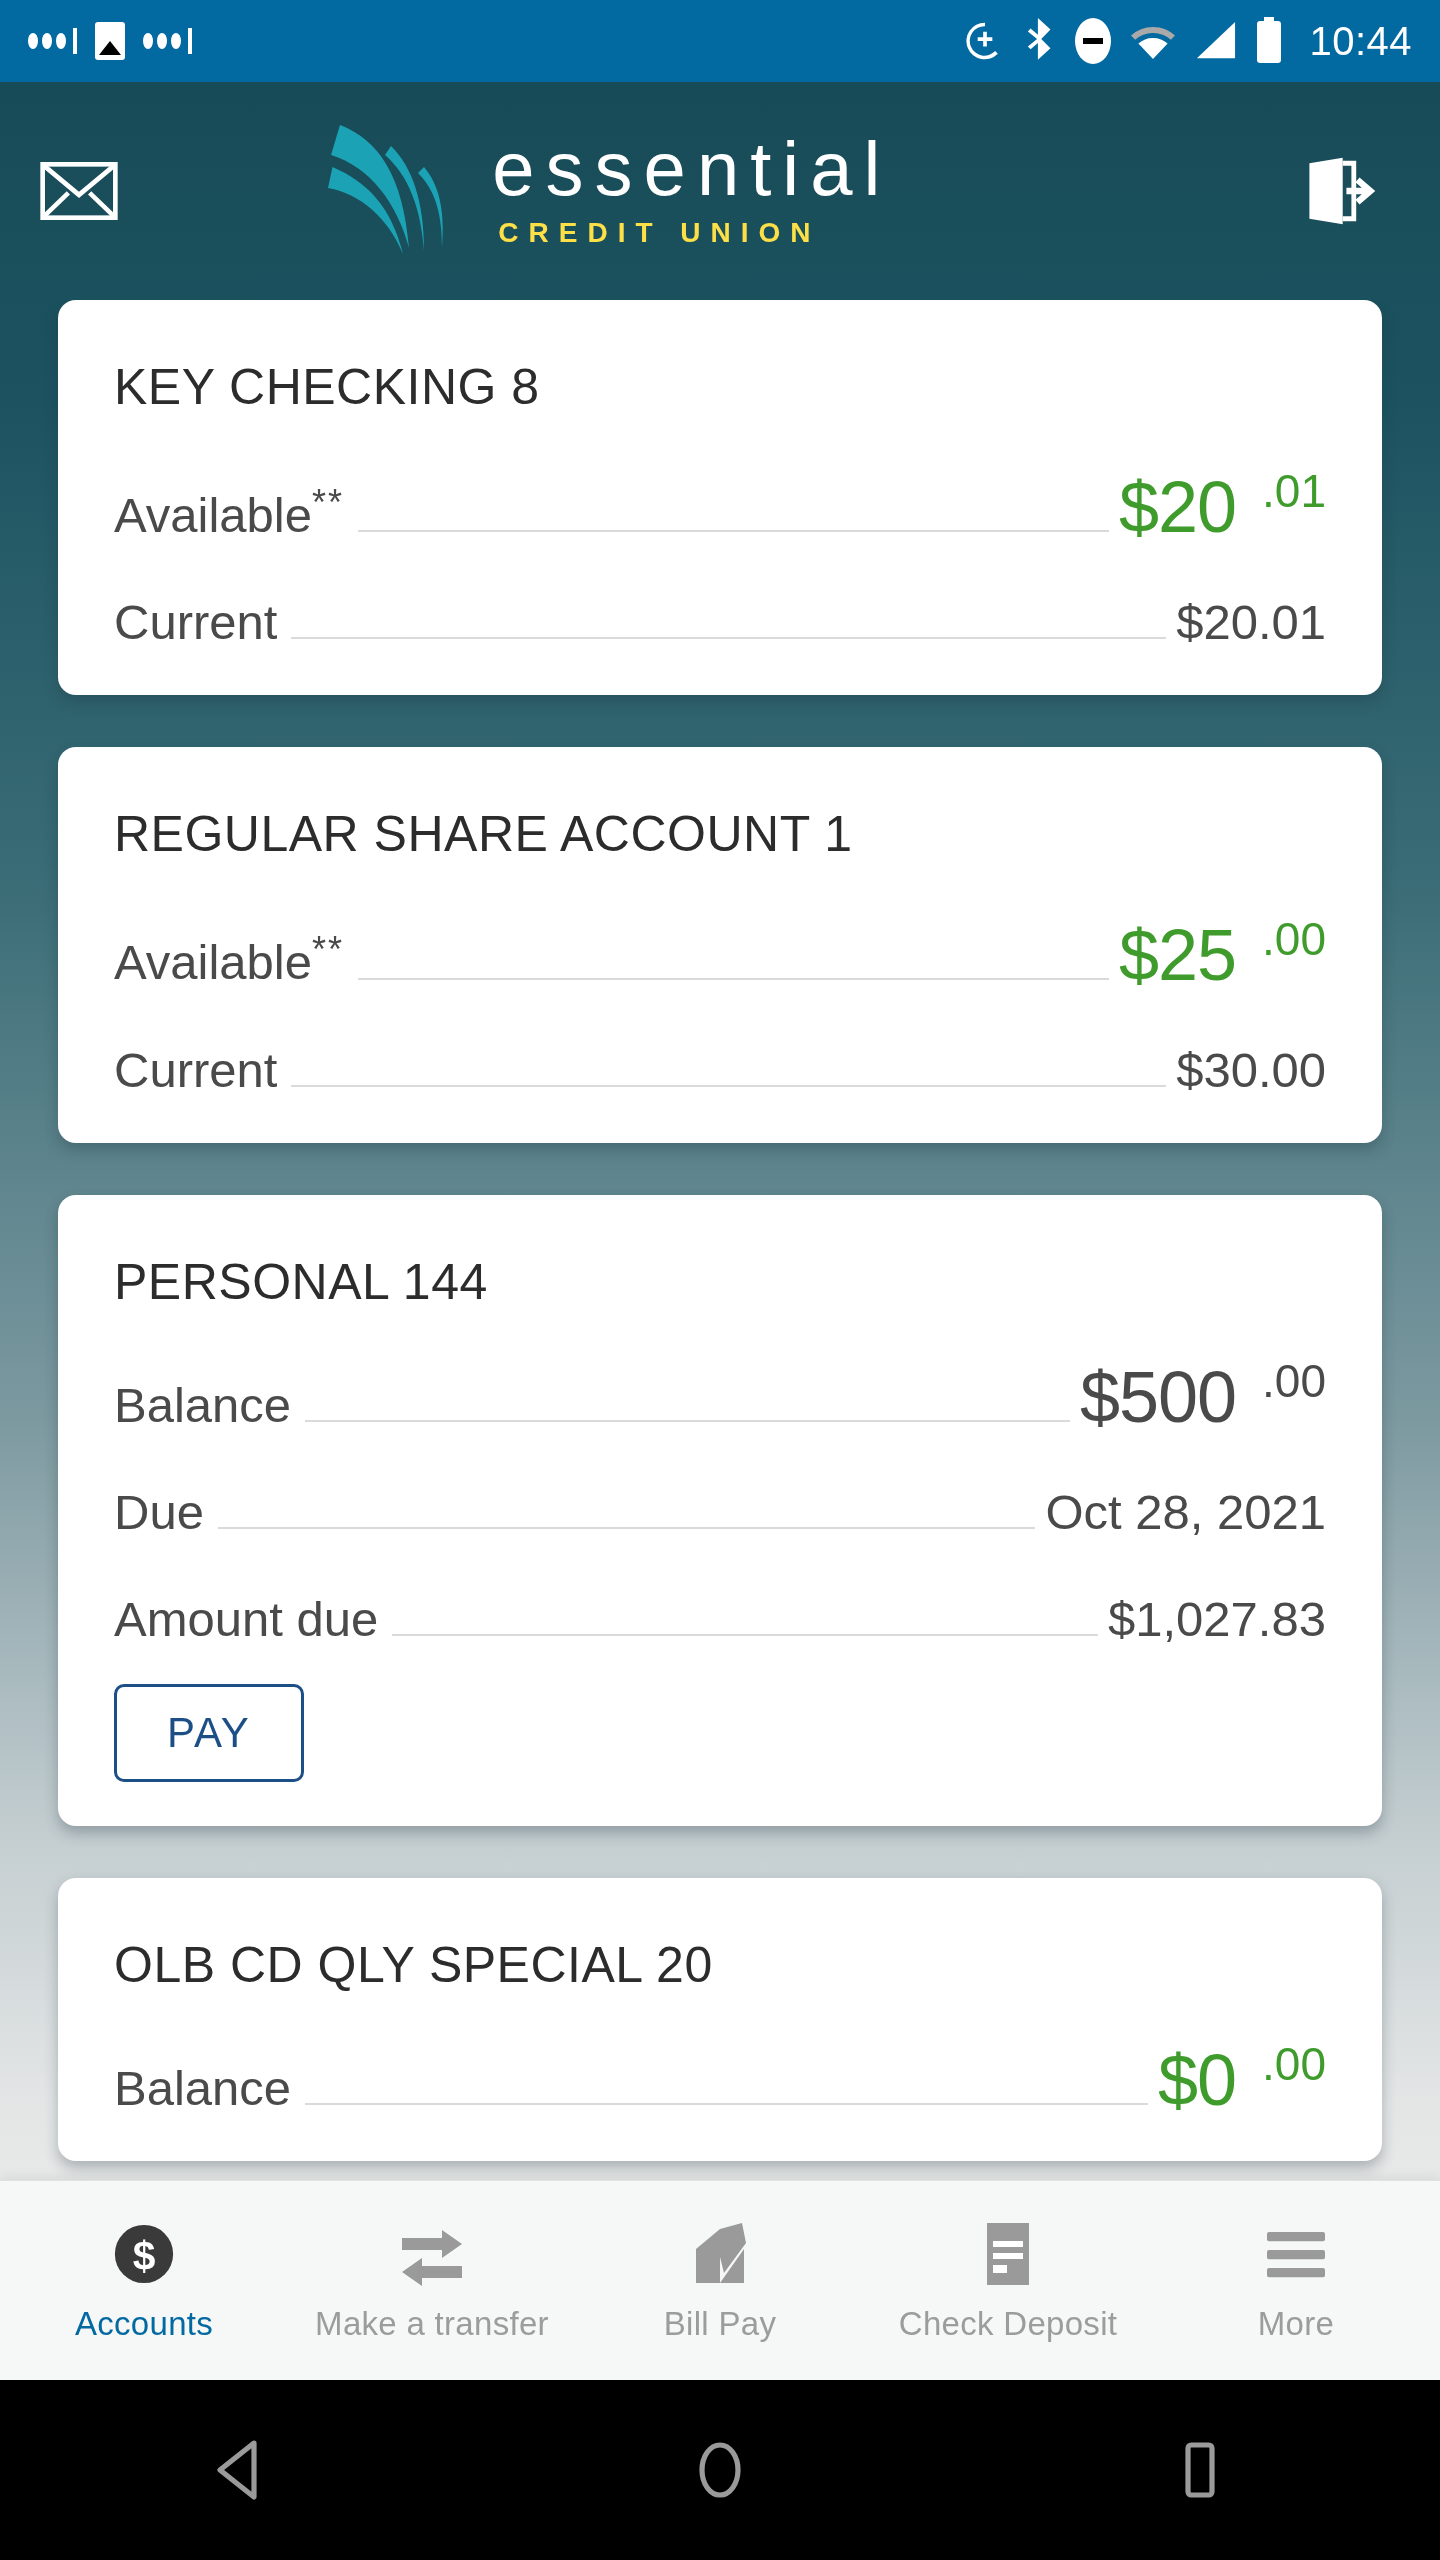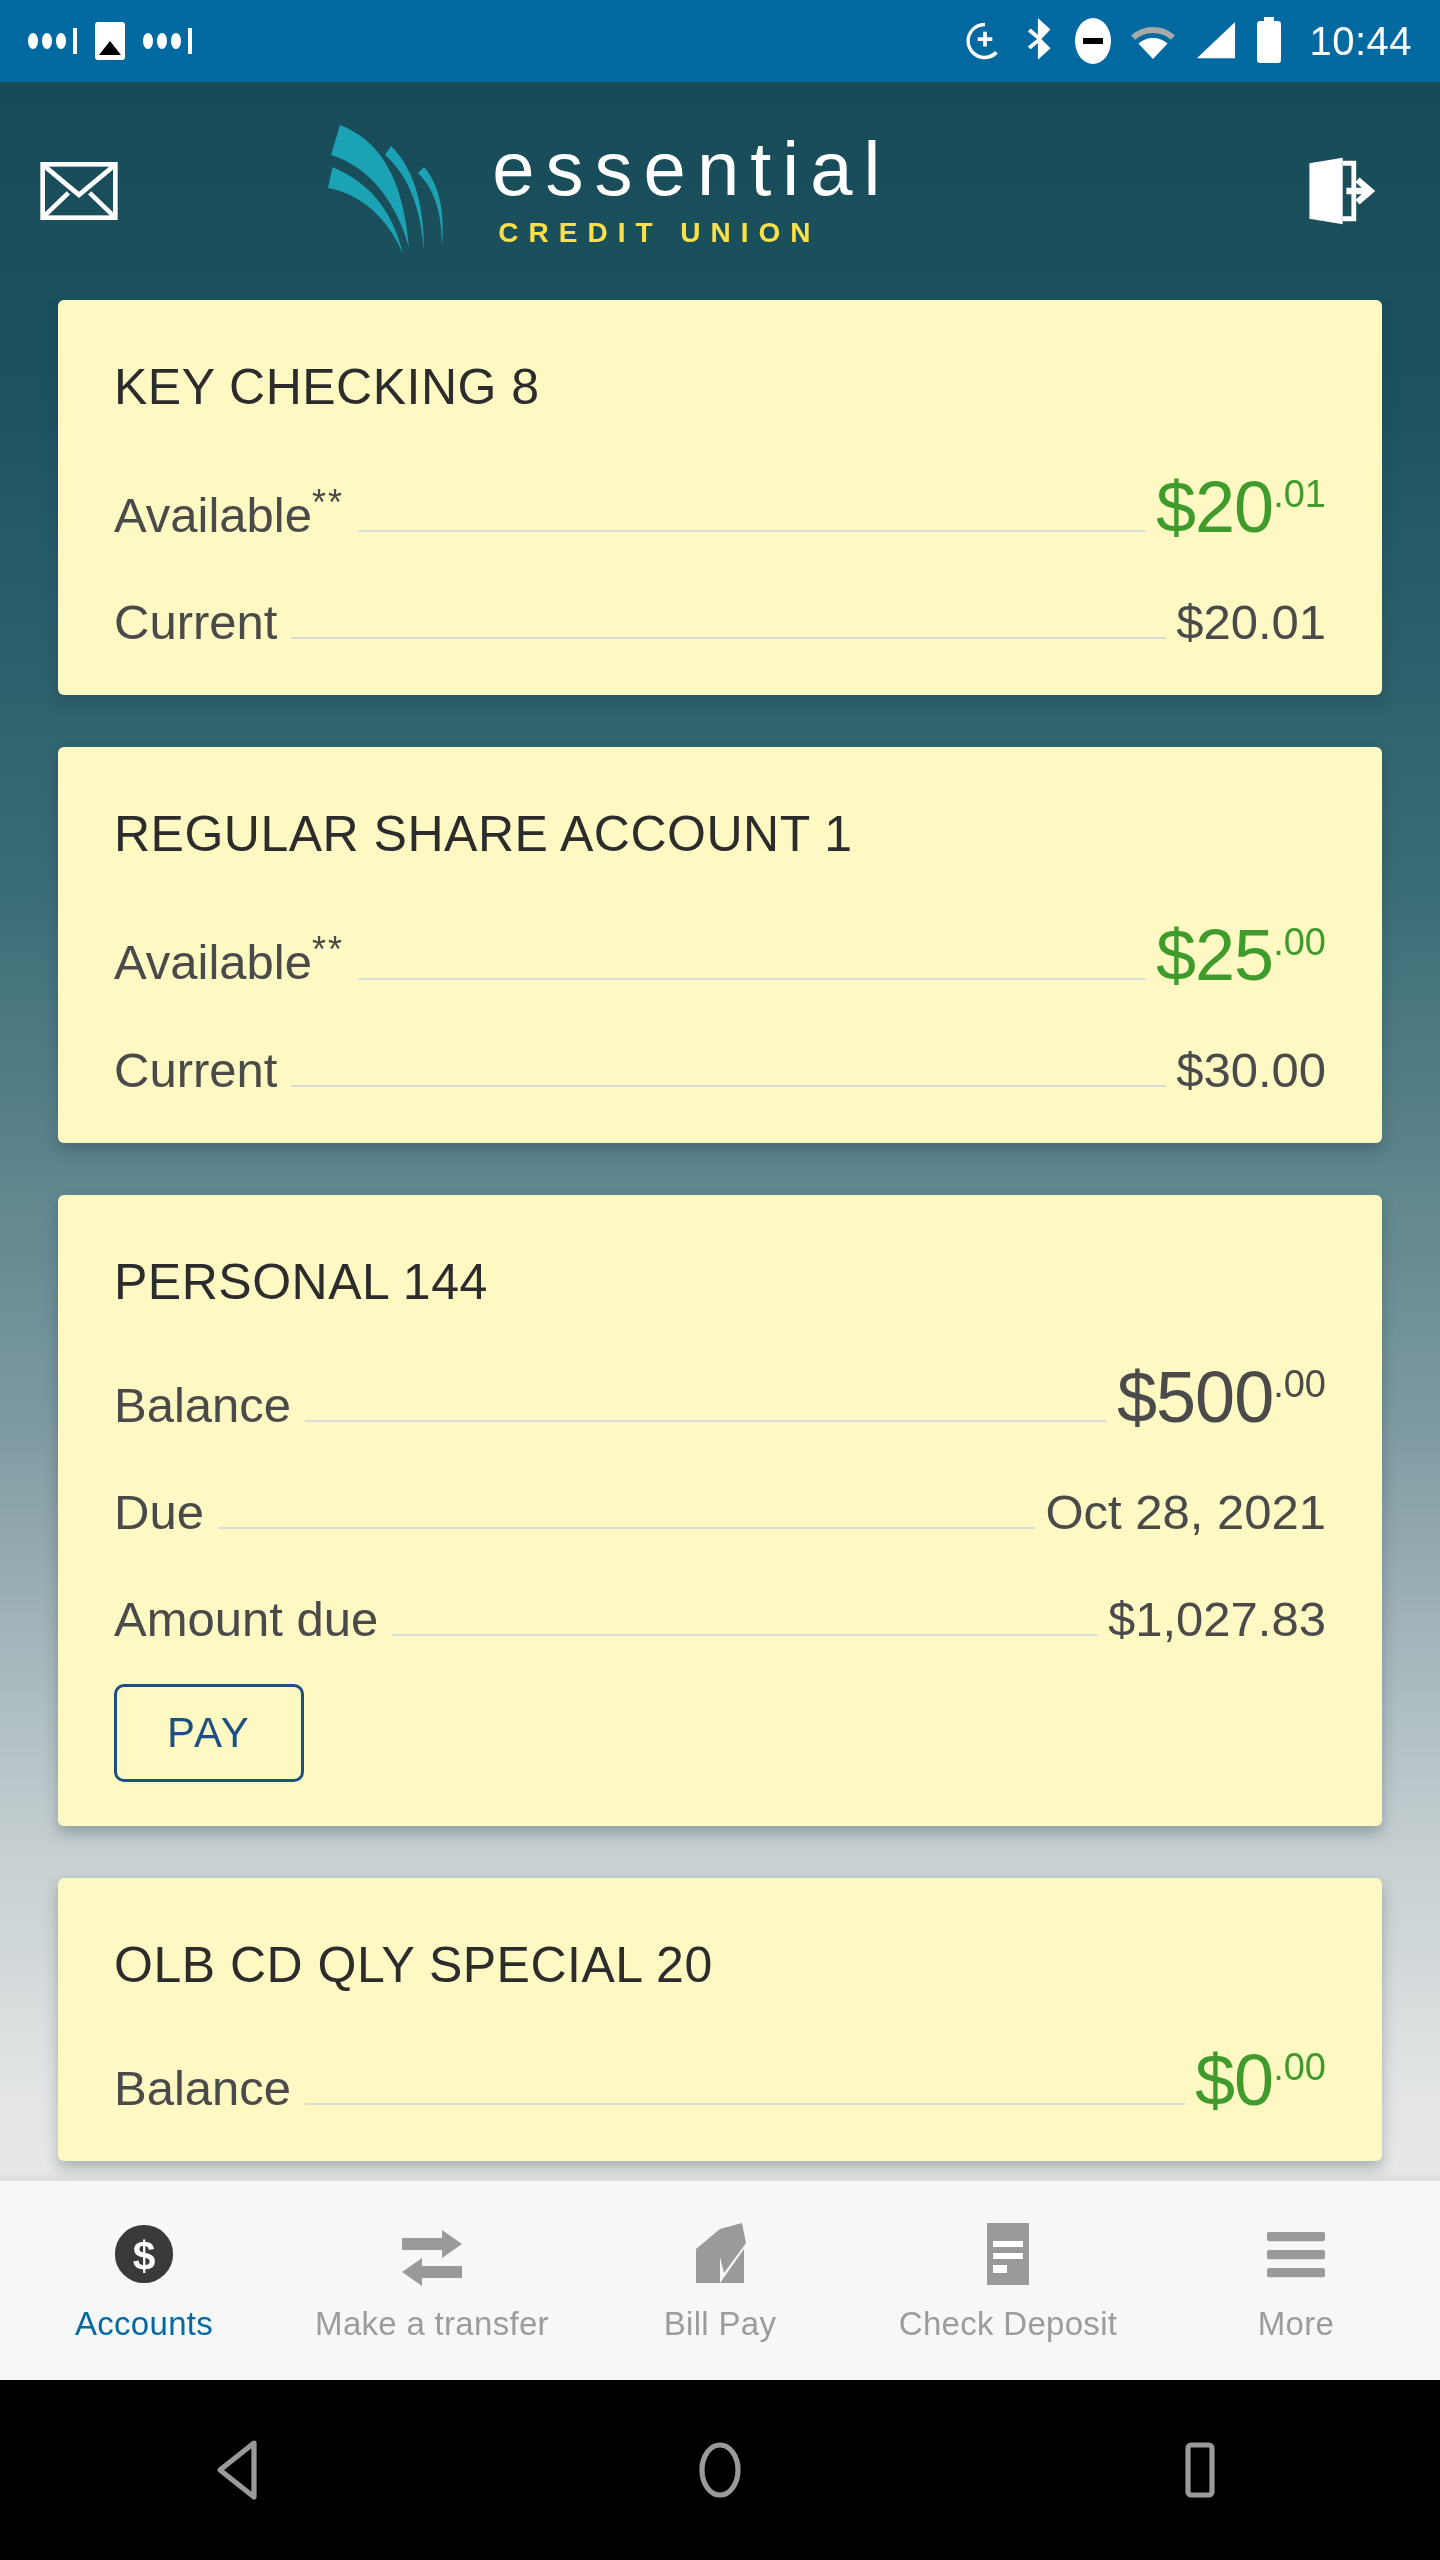--- a/index.html
+++ b/index.html
@@ -59,21 +59,21 @@
     color: #fde047; font-size: 28px; font-weight: 700; letter-spacing: 10px;
     margin-top: 12px; margin-left: 6px;
   }
 
   
   .cards {
     position: absolute; top: 300px; left: 0; width: 1440px; height: 1900px;
     padding: 0 58px; overflow: hidden;
   }
   .card {
-    background: #fef9c3; border-radius: 6px; margin-bottom: 52px;
+    background: #ffffff; border-radius: 18px; margin-bottom: 52px;
     box-shadow: 0 7px 14px rgba(30,50,60,0.30);
     padding: 58px 56px 44px 56px;
   }
   .card-title {
     font-size: 50px; color: #2c2c2c; font-weight: 400;
     letter-spacing: 0.5px; margin-bottom: 42px; white-space: nowrap;
   }
   .row { display: flex; align-items: baseline; margin-top: 26px; }
   .row:first-of-type { margin-top: 0; }
   .row-label {
@@ -82,21 +82,21 @@
     margin-top: 24px;
   }
   .row-label sup { font-size: 36px; vertical-align: super; letter-spacing: 2px; }
   .row-fill {
     flex: 1 1 auto; border-bottom: 2px solid #d8dadb; margin: 0 10px 12px 14px; min-width: 20px;
   }
   .row-val {
     font-size: 49px; color: #4a4a4a; font-weight: 400; white-space: nowrap; flex: 0 0 auto;
   }
   .amount-big { font-size: 72px; line-height: 1; letter-spacing: -1px; }
-  .amount-big .cents { font-size: 38px; vertical-align: super; letter-spacing: 0; }
+  .amount-big .cents { font-size: 46px; vertical-align: super; letter-spacing: 0; margin-left: 26px; }
   .green { color: #3f9c2c; }
   .gray-amt { color: #4a4a4a; }
   .pay-btn {
     margin-top: 36px; display: inline-block;
     border: 3px solid #1d4f87; border-radius: 10px;
     color: #1d4f87; background: transparent;
     font-size: 42px; letter-spacing: 2px; font-weight: 400;
     padding: 22px 50px; cursor: pointer;
     font-family: "Liberation Sans", sans-serif;
   }

